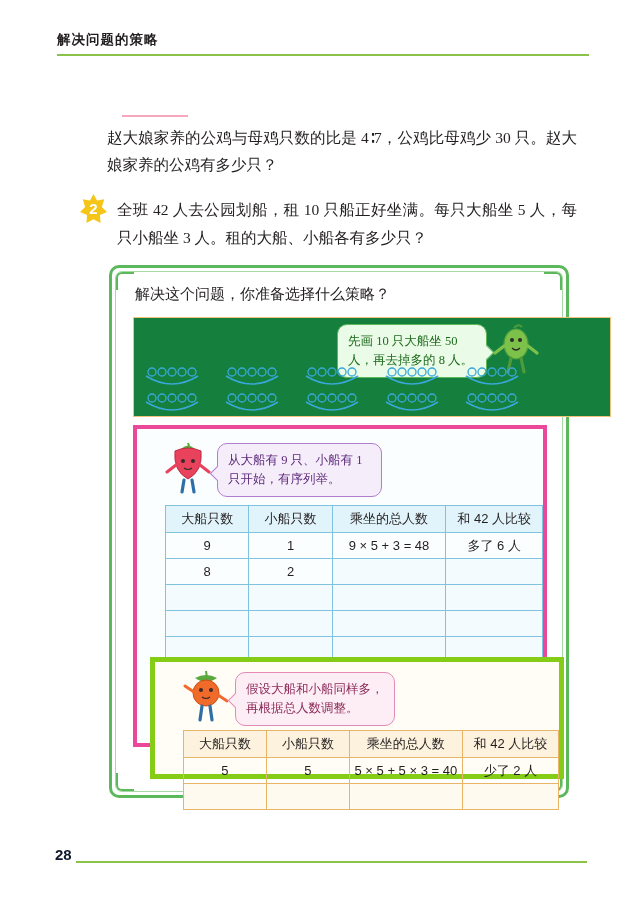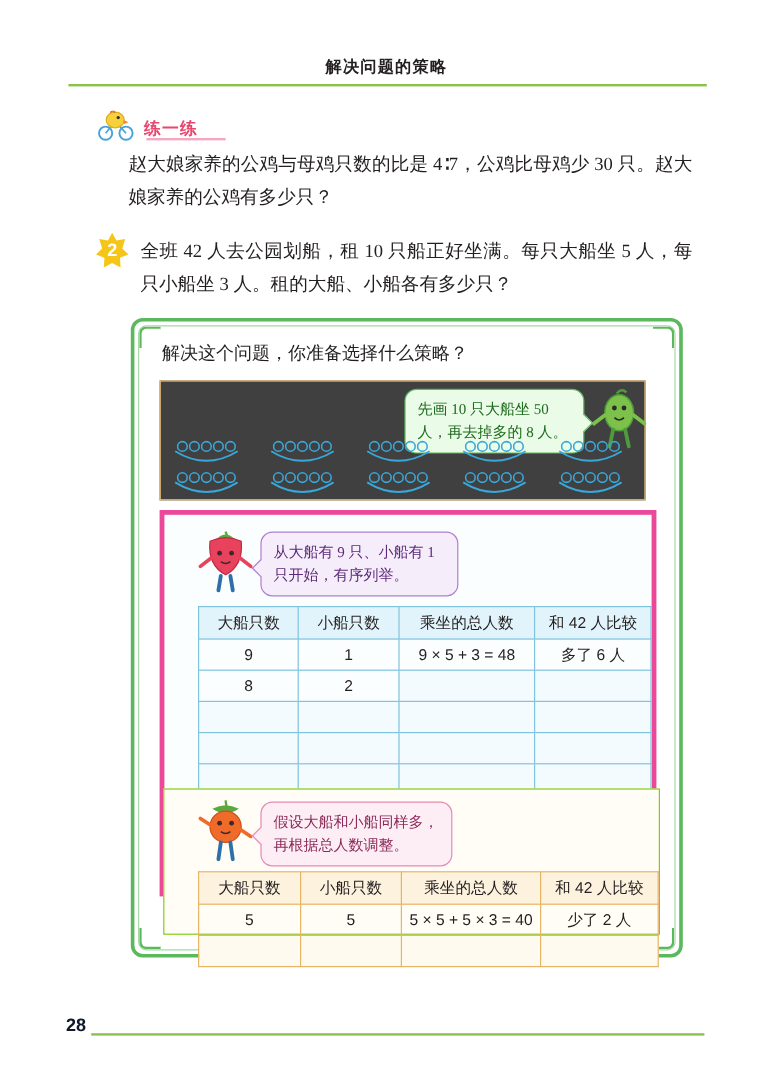--- a/index.html
+++ b/index.html
@@ -17,23 +17,22 @@
   }
   .page {
     position: absolute;
     inset: 0;
   }
 
   
   .header {
     position: absolute;
     left: 57px;
-    top: 47px;
+    top: 31px;
     width: 530px;
-    text-align: center;
   }
   .header-title {
     font-size: 13.5px;
     font-weight: bold;
     letter-spacing: 1px;
     color: #231f20;
     font-family: "Liberation Sans", "DejaVu Sans", sans-serif;
   }
   .header-rule {
     margin-top: 5px;
@@ -149,24 +148,24 @@
     top: 17px;
     font-size: 15px;
     color: #231f20;
   }
 
   
   .panel-boats {
     position: absolute;
     left: 21px;
     top: 49px;
-    width: 405px;
+    width: 478px;
     height: 100px;
     border: 1px solid #f0c27a;
-    background: #404040;
+    background: #15803d;
     box-sizing: border-box;
   }
   .bubble {
     position: absolute;
     border-radius: 10px;
     font-size: 12.5px;
     line-height: 19px;
     padding: 7px 10px;
     box-sizing: border-box;
   }
@@ -260,25 +259,25 @@
 
   .enum-table { left: 28px; top: 76px; }
   .enum-table th:nth-child(1), .enum-table td:nth-child(1) { width: 78px; }
   .enum-table th:nth-child(2), .enum-table td:nth-child(2) { width: 78px; }
   .enum-table th:nth-child(3), .enum-table td:nth-child(3) { width: 110px; }
   .enum-table th:nth-child(4), .enum-table td:nth-child(4) { width: 92px; }
 
   
   .panel-assume {
     position: absolute;
-    left: 24px;
+    left: 38px;
     top: 389px;
     width: 414px;
     height: 122px;
-    border: 1px solid #84cc16;
+    border: 5px solid #84cc16;
     background: #fffdf5;
     box-sizing: border-box;
   }
   .bubble3 {
     left: 80px;
     top: 10px;
     width: 160px;
   }
   .bubble3 .tail {
     left: -6px;
@@ -316,34 +315,20 @@
 </head>
 <body>
 
 <div class="page">
 
   <div class="header">
     <div class="header-title">解决问题的策略</div>
     <div class="header-rule"></div>
   </div>
 
-  <div class="practice-row">
-    <span>
-      <svg width="34" height="26" viewBox="0 0 34 26">
-        <circle cx="8" cy="19" r="5.5" fill="none" stroke="#4aa3d6" stroke-width="1.6"></circle>
-        <circle cx="25" cy="19" r="5.5" fill="none" stroke="#4aa3d6" stroke-width="1.6"></circle>
-        <path d="M8 19 L16 9 L25 19" fill="none" stroke="#4aa3d6" stroke-width="1.4"></path>
-        <ellipse cx="16" cy="8" rx="7.5" ry="6.5" fill="#f7d13c" stroke="#d9ae20" stroke-width="1"></ellipse>
-        <circle cx="18.5" cy="6" r="1.4" fill="#3b3228"></circle>
-        <path d="M23 8 l4 1.8 -4 1.8 z" fill="#f08a2a"></path>
-        <path d="M12 2 q2 -3 4 0" fill="none" stroke="#e06a2a" stroke-width="1.4"></path>
-      </svg>
-    </span>
-    <span class="practice-label">练一练</span>
-  </div>
   <div class="practice-underline"></div>
 
   <div class="q1">赵大娘家养的公鸡与母鸡只数的比是 4∶7，公鸡比母鸡少 30 只。赵大娘家养的公鸡有多少只？</div>
 
   <div class="q2-badge">
     <div class="star"></div>
     <div class="num">2</div>
   </div>
   <div class="q2-text">全班 42 人去公园划船，租 10 只船正好坐满。每只大船坐 5 人，每只小船坐 3 人。租的大船、小船各有多少只？</div>
 

